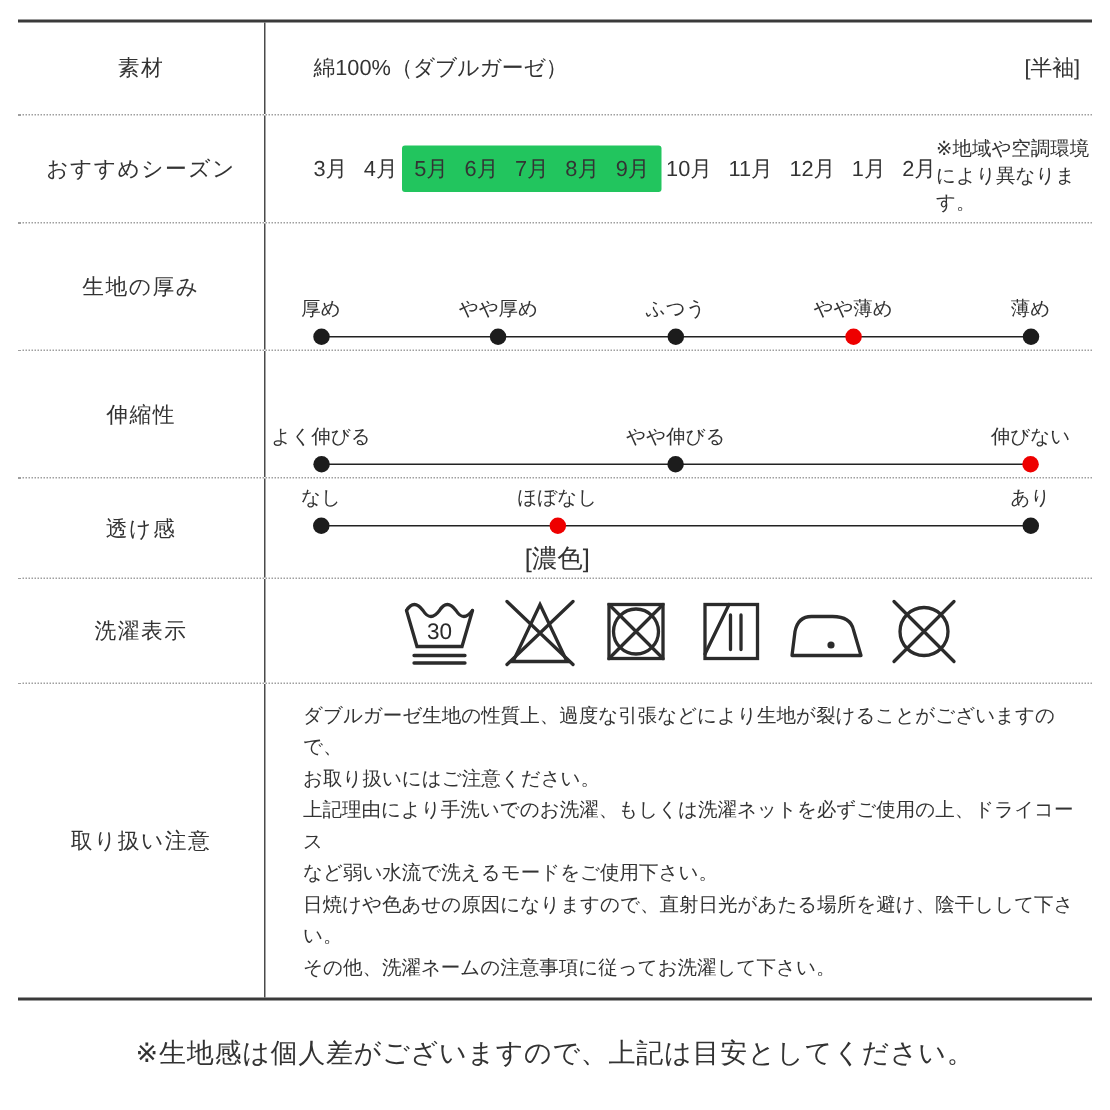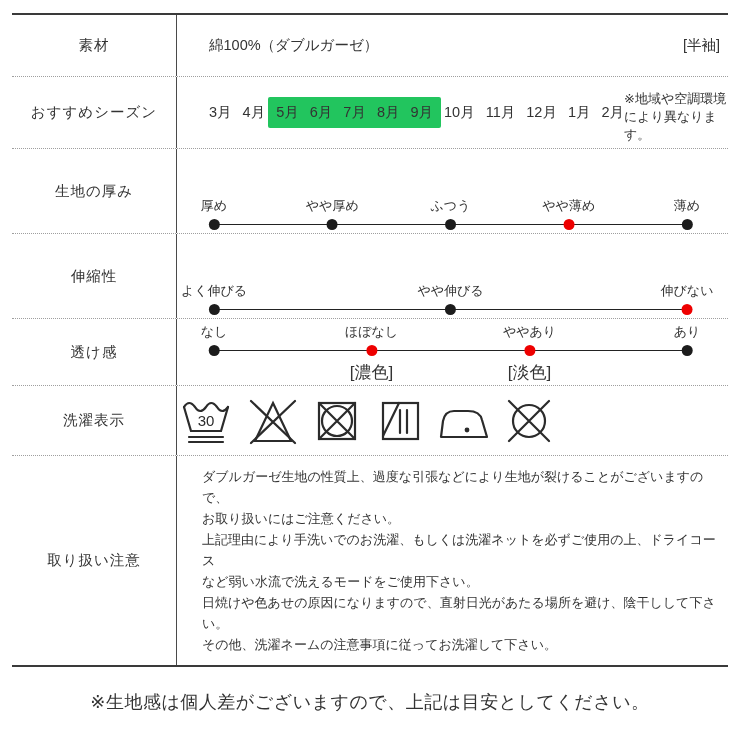--- a/index.html
+++ b/index.html
@@ -37,21 +37,21 @@
   .scale.h2 { height:36px;margin-top:48px; }
   .scale.h3 { height:58px; }
   .scale-line { position:absolute; left:5px; right:5px; top:27px; height:1px; background:#222; }
   .point { position:absolute; top:0; transform:translateX(-50%); display:flex; flex-direction:column; align-items:center; }
   .pt-label { font-size:13px; white-space:nowrap; height:18px; line-height:18px; margin-bottom:4px; }
   .dot { width:11px; height:11px; border-radius:50%; background:#1c1c1c; }
   .dot.red { background:#ee0000; }
   .pt-sub { font-size:17px; margin-top:5px; white-space:nowrap; }
 
   
-  .wash-row { flex:1; display:flex; align-items:center; gap:12px; }
+  .wash-row { flex:1; display:flex; align-items:center; justify-content:center; gap:12px; }
   .wash-row svg { display:block; }
 
   
   .care-text { flex:1; padding:10px 4px 10px 25px; font-size:13px; line-height:1.62; white-space:pre-line; }
 
   
   .footer-note { text-align:center; font-size:18px; margin-top:23px; letter-spacing:.5px; }
   .size-guide { margin-top:27px; }
   .sg-heading { font-size:17px; font-weight:bold; margin-left:126px; letter-spacing:1px; }
 </style>
@@ -154,25 +154,20 @@
           <div class="scale-line"></div>
           <div class="point" style="left:0%">
             <span class="pt-label">なし</span>
               <span class="dot"></span>
             </div>
           <div class="point" style="left:33.3%">
             <span class="pt-label">ほぼなし</span>
               <span class="dot red"></span>
             <span class="pt-sub">[濃色]</span>
             </div>
-          <div class="point" style="left:66.7%">
-            <span class="pt-label">ややあり</span>
-              <span class="dot red"></span>
-            <span class="pt-sub">[淡色]</span>
-            </div>
           <div class="point" style="left:100%">
             <span class="pt-label">あり</span>
               <span class="dot"></span>
             </div>
         </div>
       </div>
     </div>
 
     <div class="row r-wash">
       <div class="label-col">洗濯表示</div>

